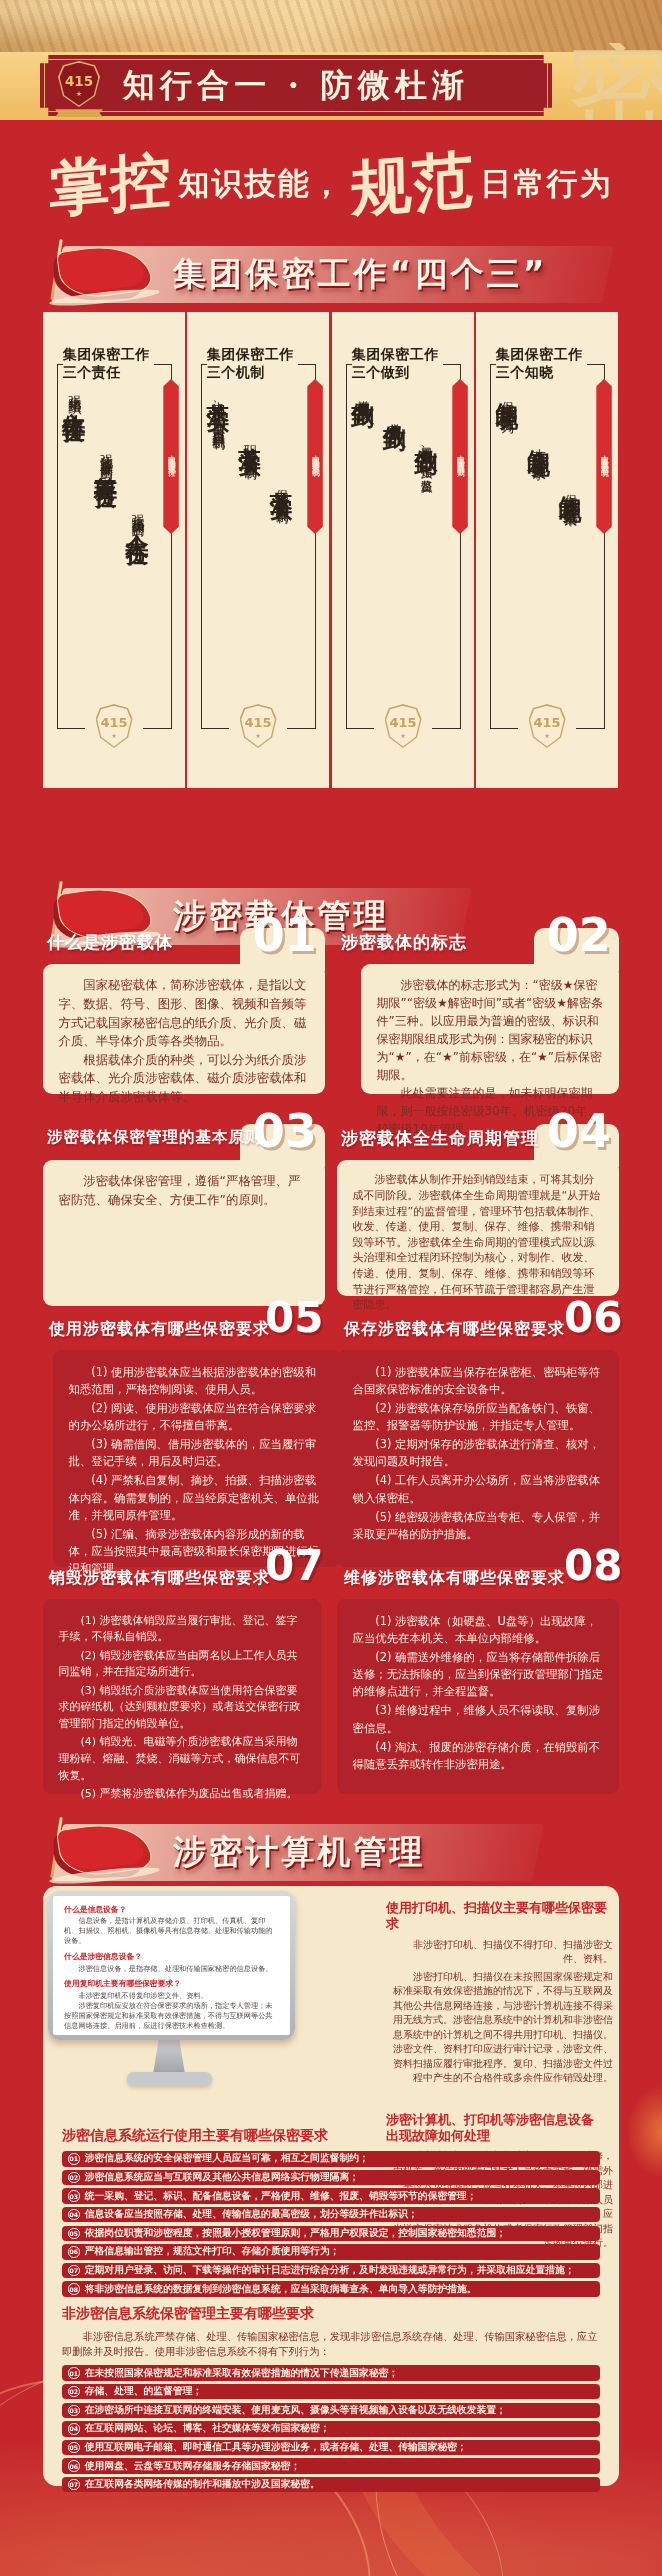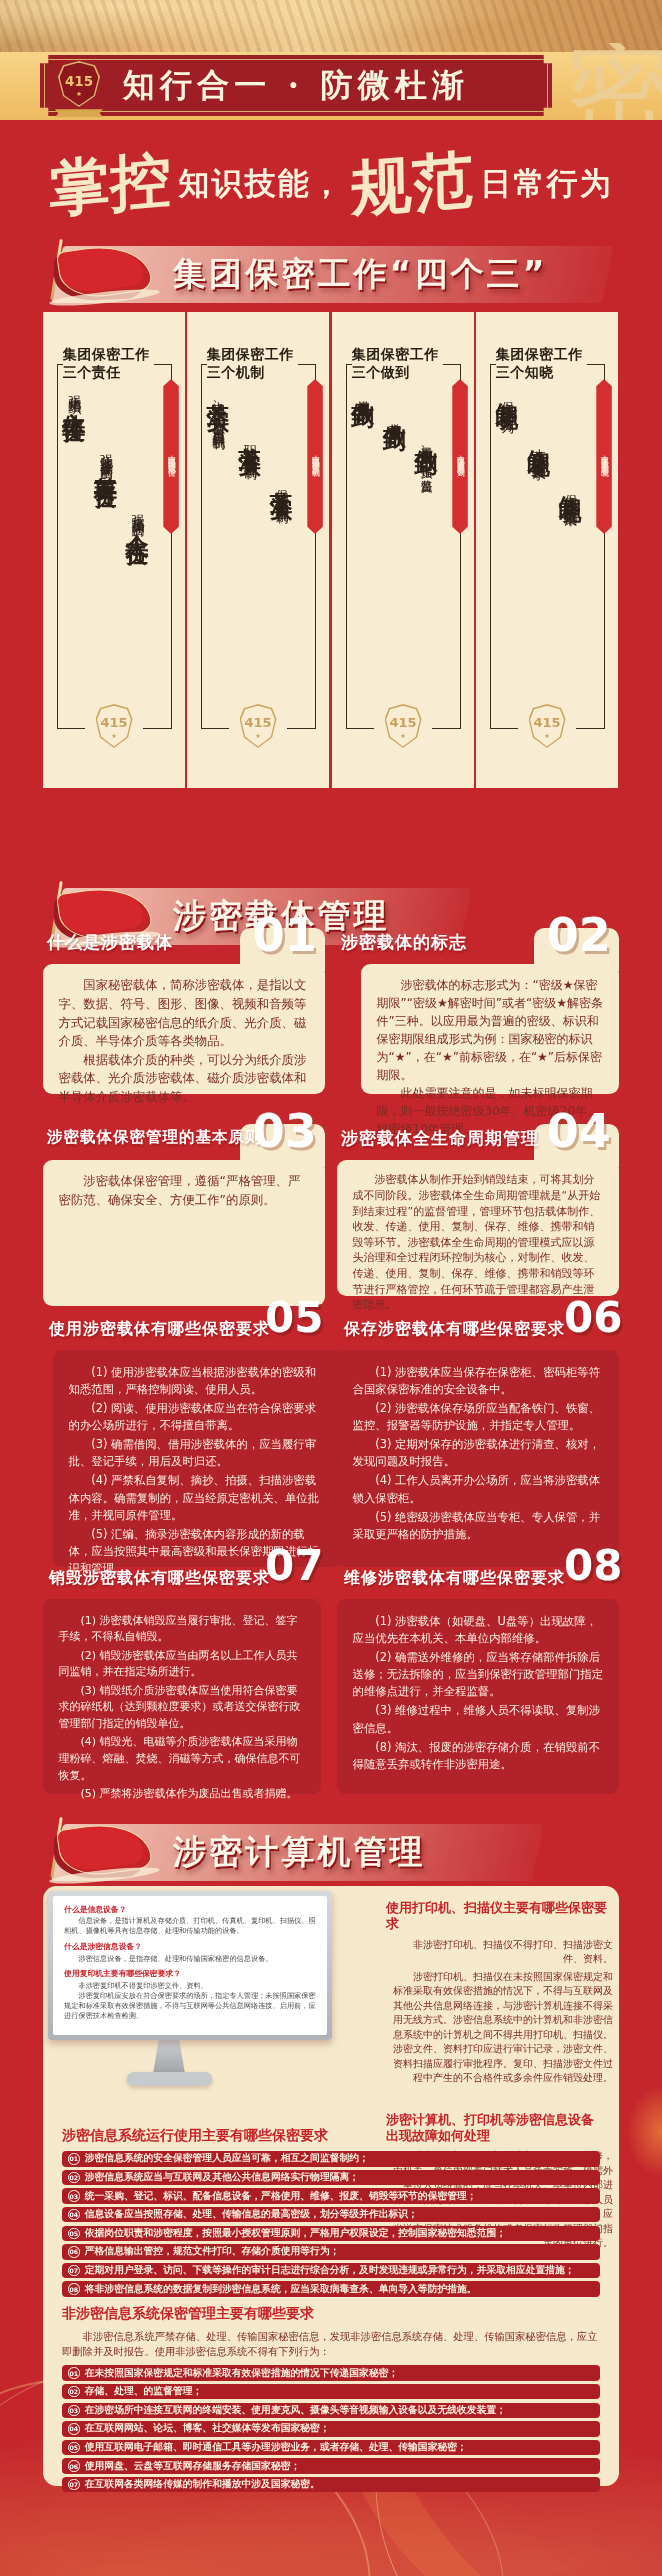--- a/index.html
+++ b/index.html
@@ -94,21 +94,21 @@
   .ptitle{position:absolute;margin:0;font-size:16px;color:#fff;font-weight:800;letter-spacing:1px;z-index:3;
     text-shadow:1px 1.6px 2.1px rgba(90,0,0,.3);}
   .pnum{position:absolute;font-size:42px;font-weight:800;color:#fff;line-height:1;z-index:3;
     text-shadow:2.6px 2.6px 0 rgba(110,20,20,.4);}
   .pnl{position:absolute;background:#b2222a;border-radius:8.3px;padding:13.5px 15.5px;box-sizing:border-box;
     color:#fdf3e6;font-size:11.4px;line-height:1.52;z-index:3;}
   .pnl p{margin:0 0 1.6px;text-indent:2em;}
   
   .bigpanel{position:absolute;left:43px;top:1886px;width:576px;height:600px;background:#f6e9cb;
     border-radius:13.5px;z-index:2;}
-  .monitor{position:absolute;left:48px;top:1891px;width:284px;height:149px;border-radius:4px;
+  .monitor{position:absolute;left:48px;top:1891px;width:247px;height:149px;border-radius:12px;
     background:linear-gradient(#d6d9dc,#aeb2b6);padding:4.7px;box-sizing:border-box;z-index:4;
     box-shadow:0 3.1px 7.2px rgba(90,10,10,.25);}
   .screen{width:100%;height:100%;background:#fff;border-radius:2.1px;box-sizing:border-box;
     padding:7.2px 11.4px;overflow:hidden;}
   .mq{color:#c9242a;font-weight:700;font-size:7.8px;margin:4.7px 0 1.6px;}
   .ma{color:#4d4a46;font-size:7.2px;line-height:1.38;margin:0;text-indent:2em;}
   .mstand{position:absolute;left:153px;top:2039px;width:32px;height:35px;z-index:3;
     background:linear-gradient(#cfd3d6,#9fa3a7);clip-path:polygon(18% 0,82% 0,100% 100%,0 100%);}
   .mbase{position:absolute;left:127px;top:2072px;width:85px;height:13.5px;background:#c6cacd;
     border-radius:6.7px;z-index:3;box-shadow:0 2.1px 4.1px rgba(90,10,10,.2);}
@@ -350,21 +350,21 @@
     <p>(3) 销毁纸介质涉密载体应当使用符合保密要求的碎纸机（达到颗粒度要求）或者送交保密行政管理部门指定的销毁单位。</p>
     <p>(4) 销毁光、电磁等介质涉密载体应当采用物理粉碎、熔融、焚烧、消磁等方式，确保信息不可恢复。</p>
     <p>(5) 严禁将涉密载体作为废品出售或者捐赠。</p>
   </div>
   <h3 class="ptitle" style="left:344px;top:1568px;">维修涉密载体有哪些保密要求</h3>
   <div class="pnum" style="left:564px;top:1545px;">08</div>
   <div class="pnl" style="left:337px;top:1599px;width:282px;height:195px;">
     <p>(1) 涉密载体（如硬盘、U盘等）出现故障，应当优先在本机关、本单位内部维修。</p>
     <p>(2) 确需送外维修的，应当将存储部件拆除后送修；无法拆除的，应当到保密行政管理部门指定的维修点进行，并全程监督。</p>
     <p>(3) 维修过程中，维修人员不得读取、复制涉密信息。</p>
-    <p>(8) 淘汰、报废的涉密存储介质，在销毁前不得随意丢弃或转作非涉密用途。</p>
+    <p>(4) 淘汰、报废的涉密存储介质，在销毁前不得随意丢弃或转作非涉密用途。</p>
   </div>
 
   <div class="banner" style="top:1821px;">
     <div class="stripe" style="width:481px;"></div>
     <div class="flag">
       <div class="pole"></div>
         <div class="cloth2"></div>
         <div class="cloth"></div>
         <div class="swoosh"></div>
     </div>

